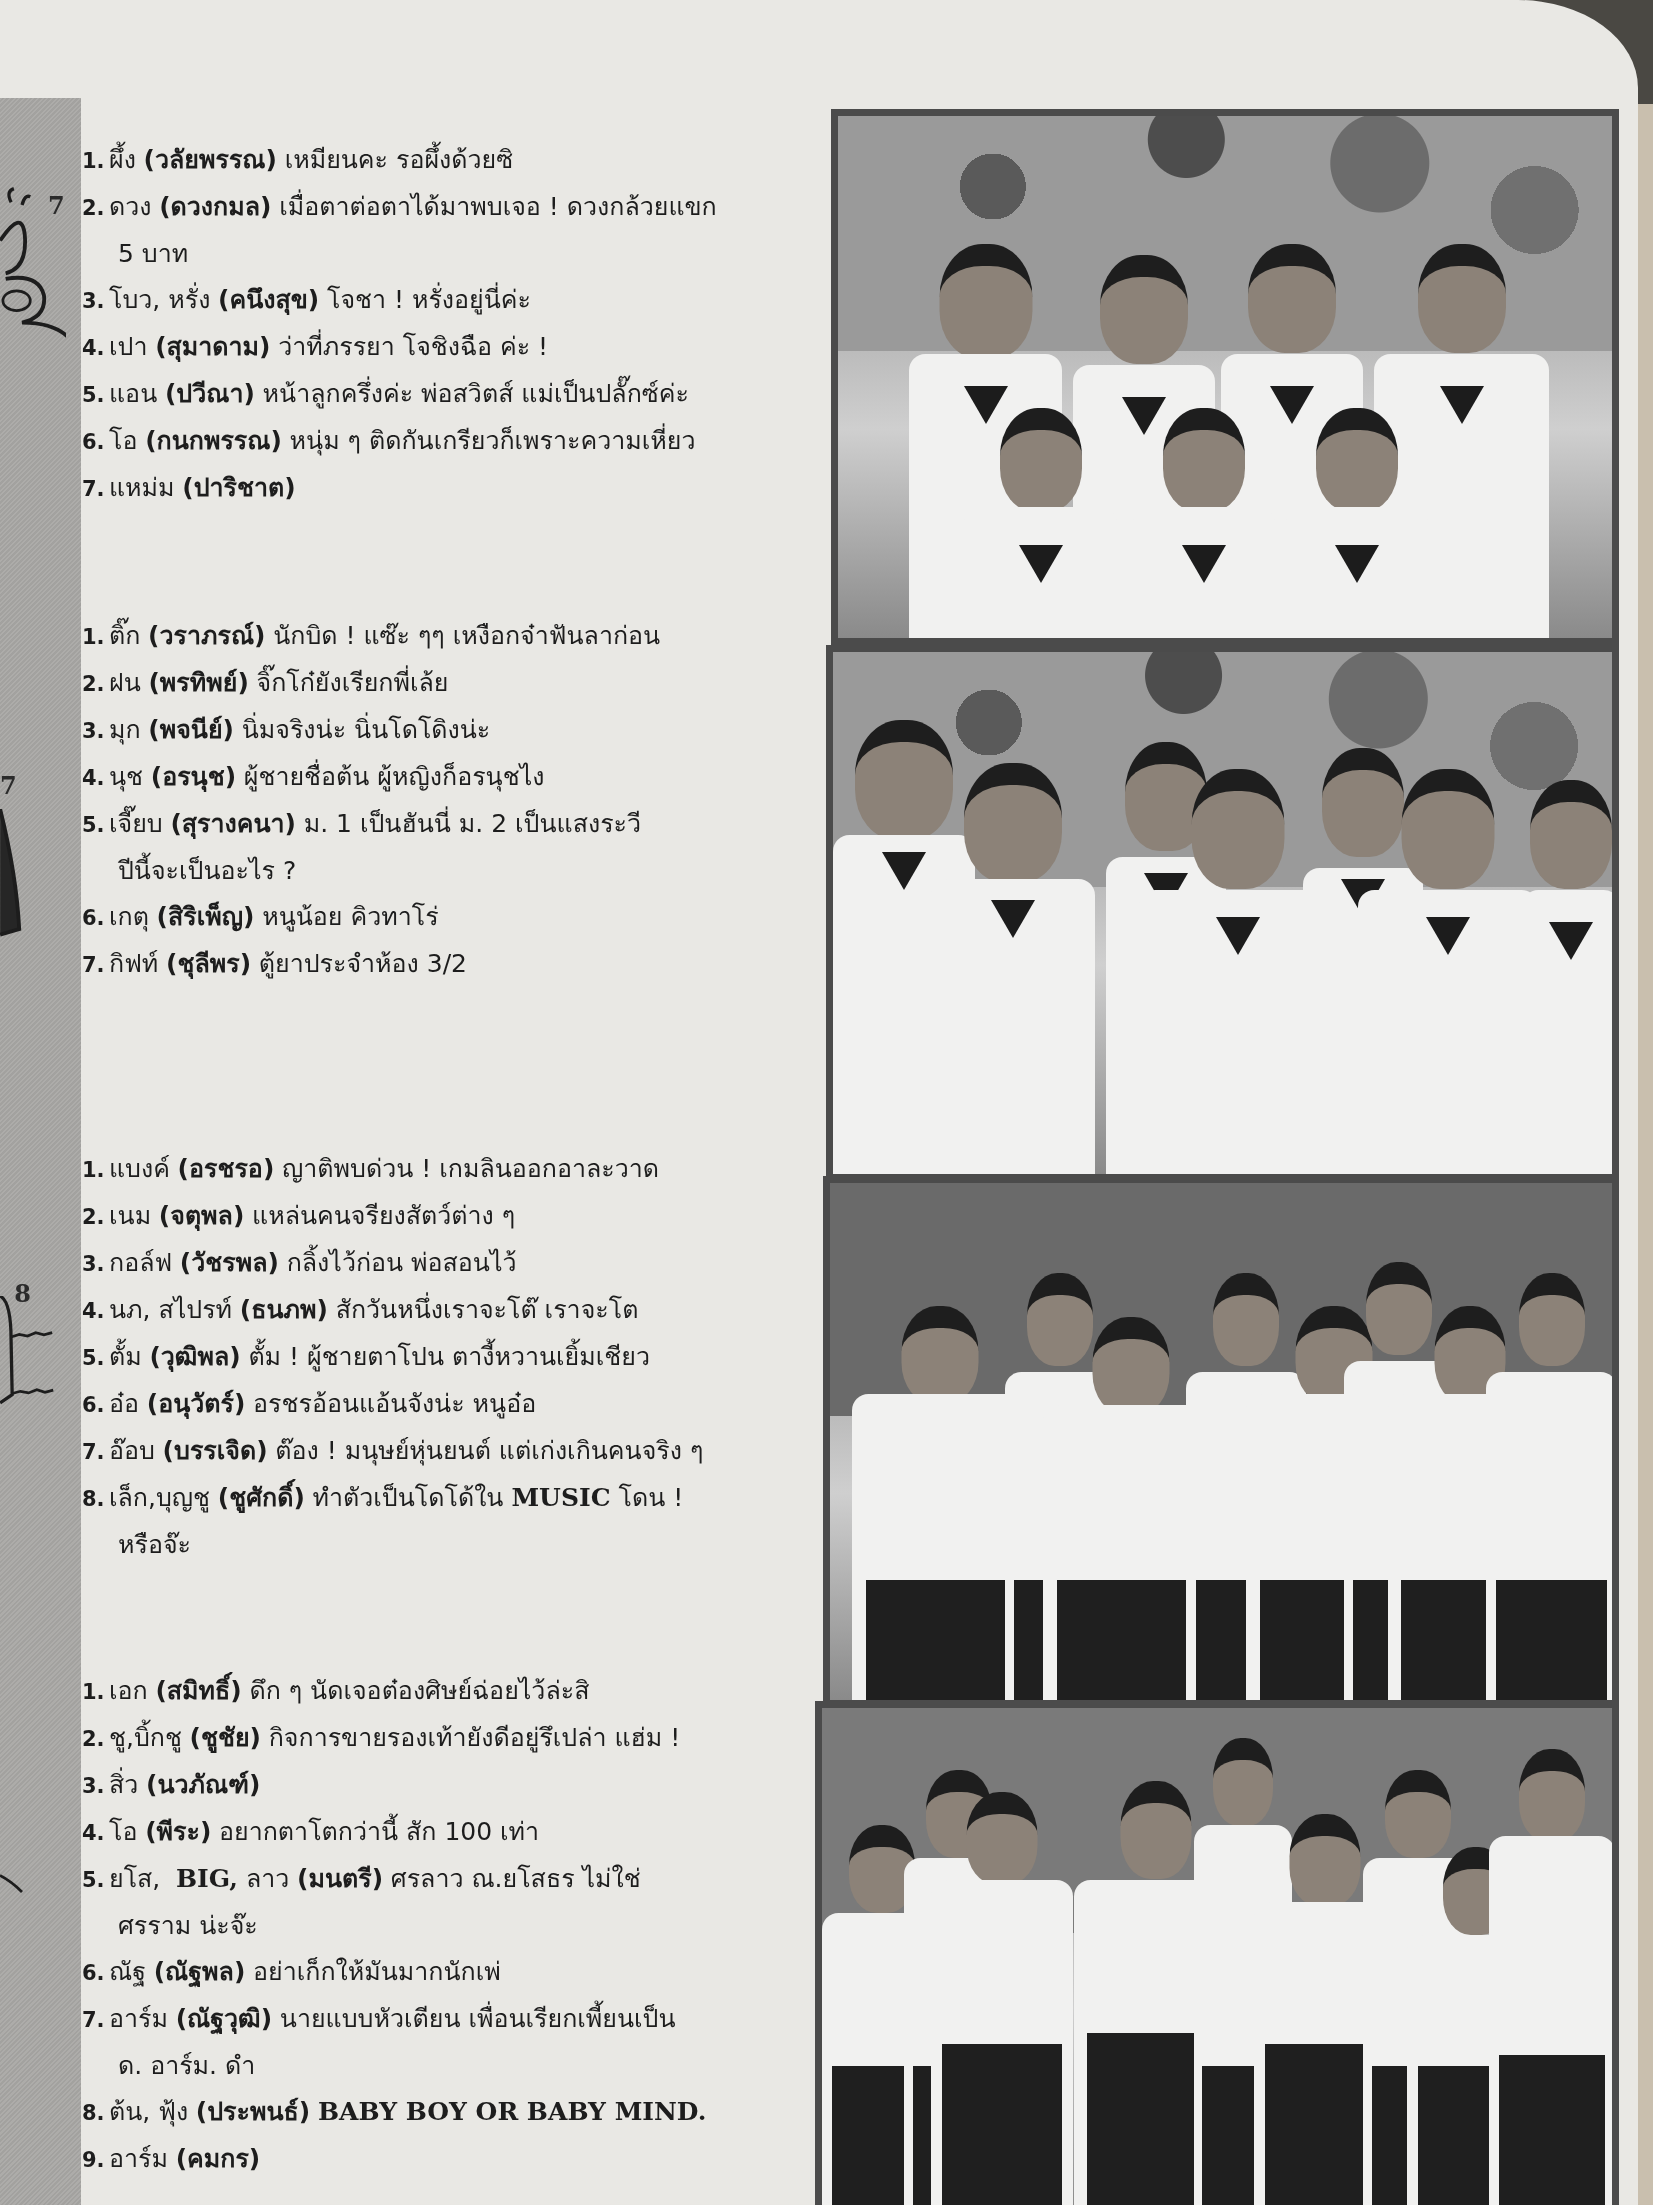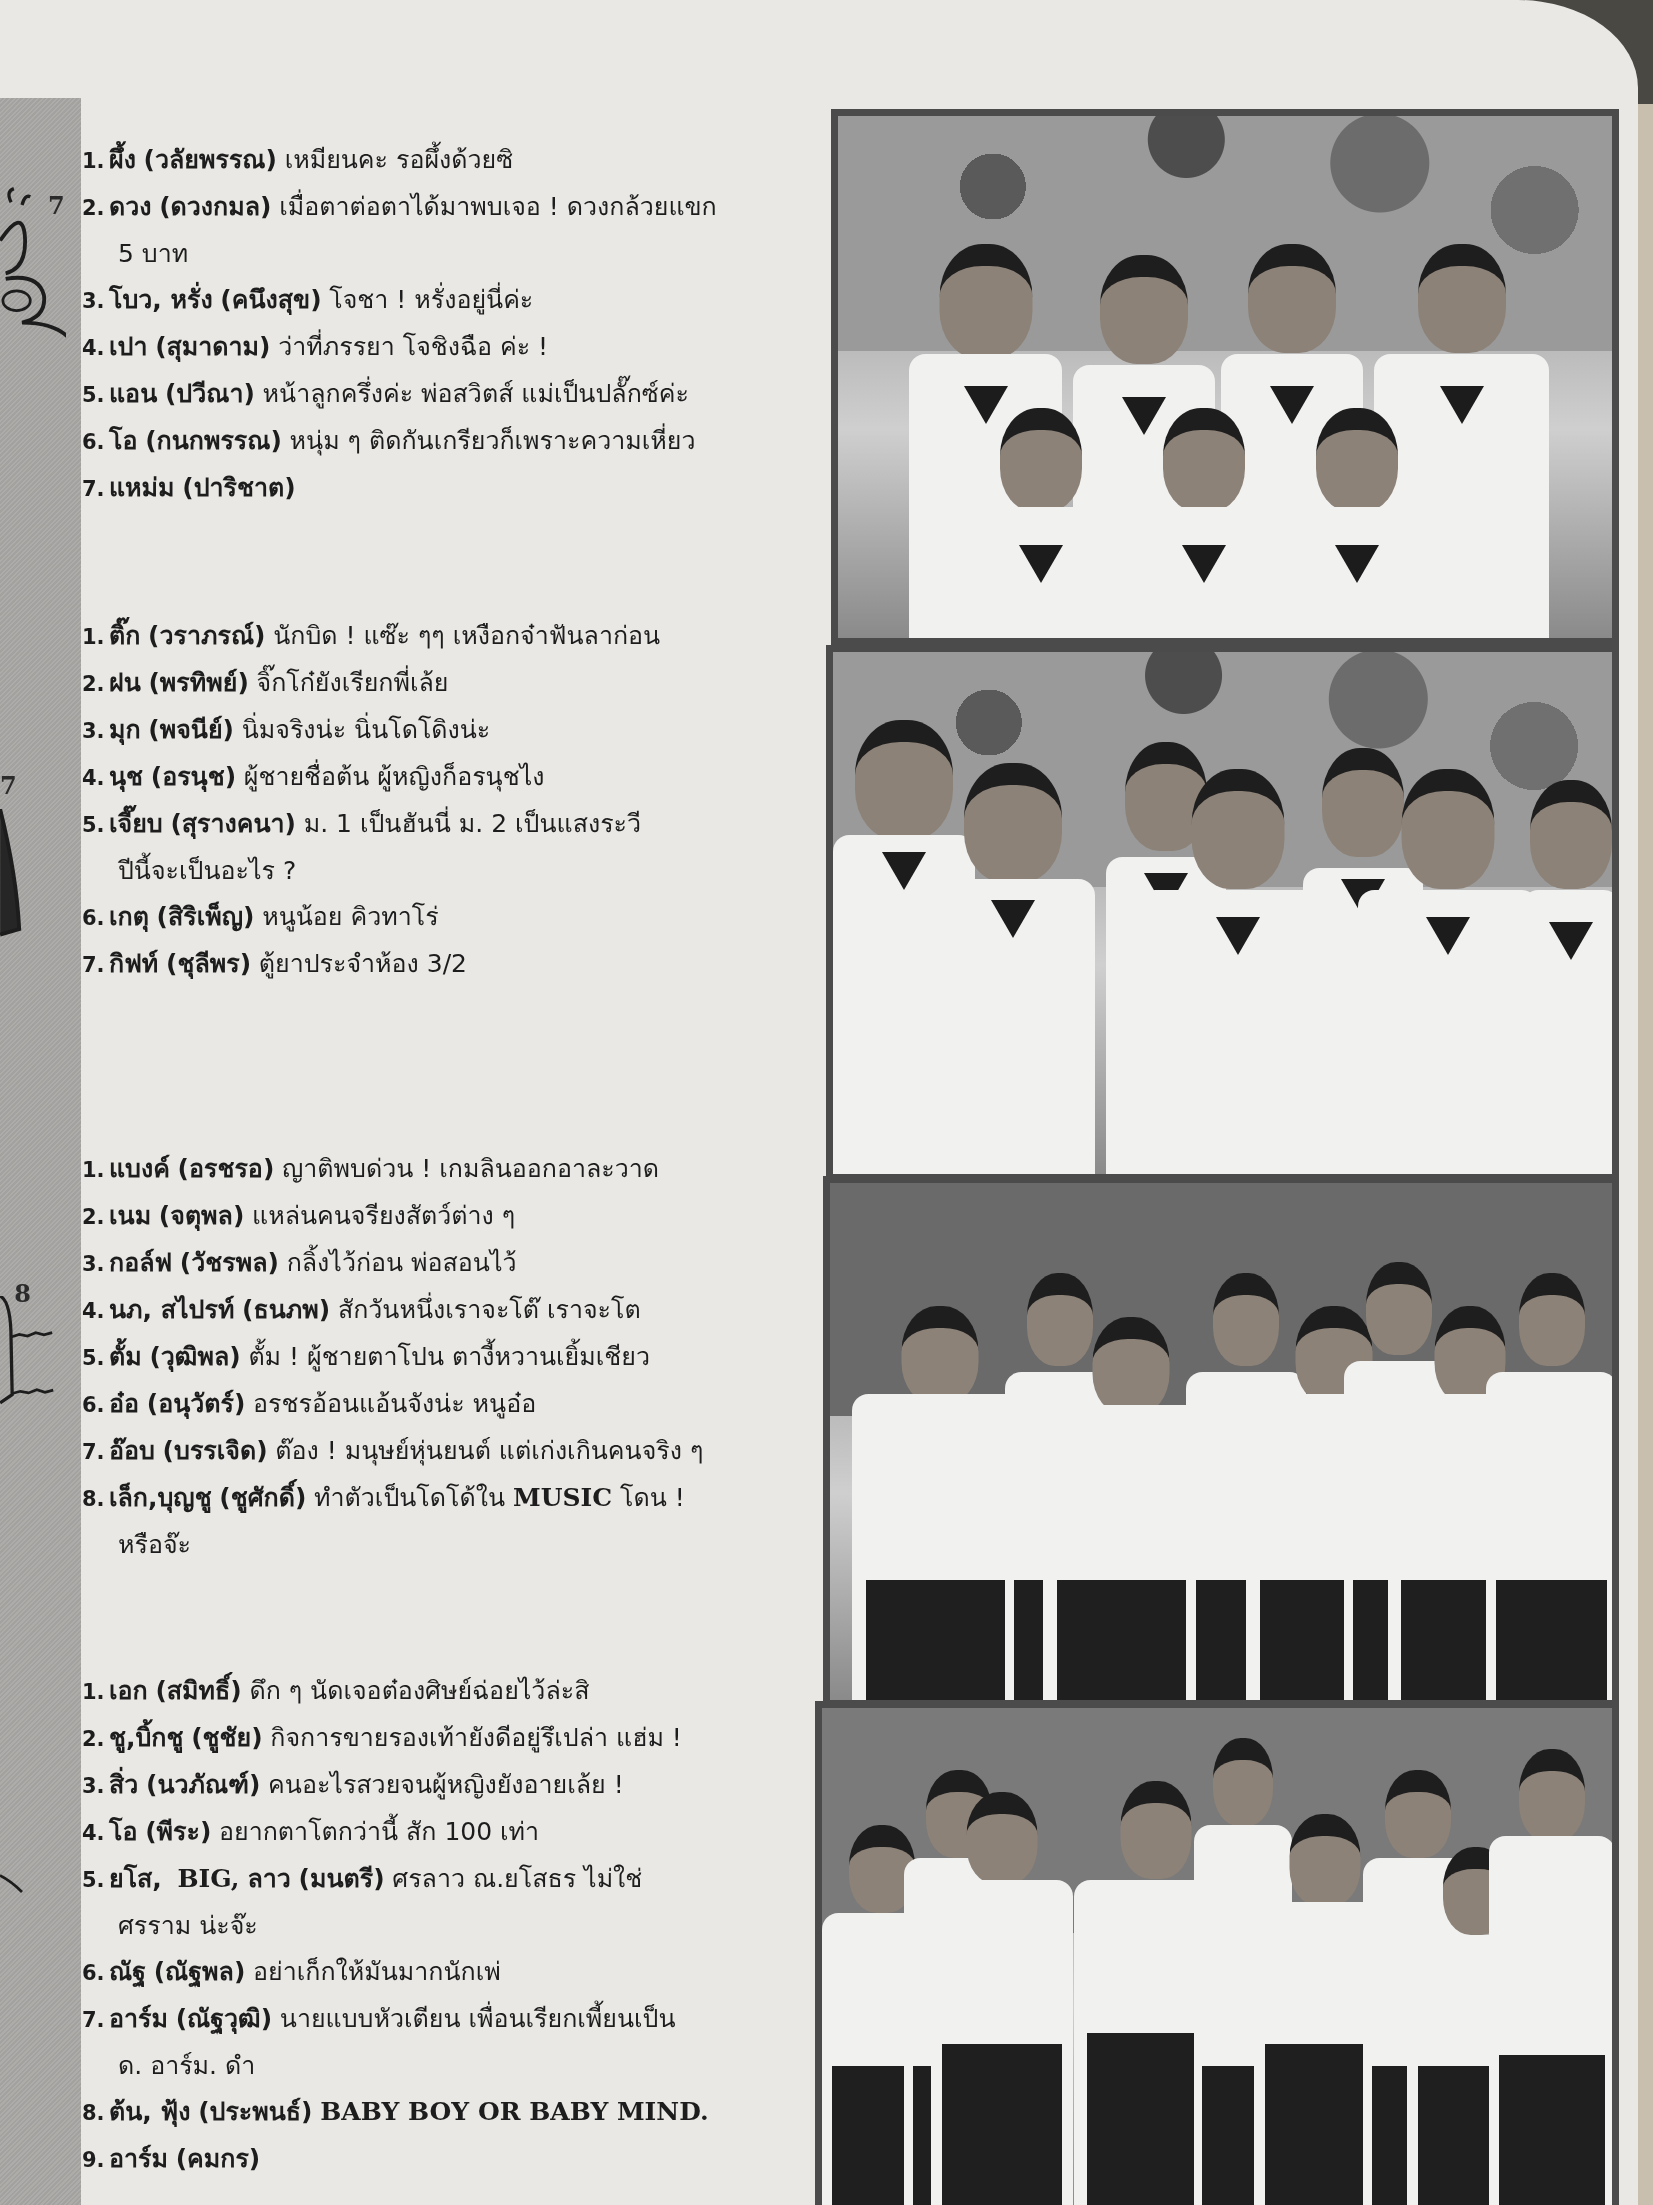--- a/index.html
+++ b/index.html
@@ -36,21 +36,21 @@
   .doodle { position: absolute; }
 
   .lists { position: absolute; left: 82px; top: 0; width: 744px; height: 2205px; }
   .section { position: absolute; left: 0; width: 744px; }
   .item {
     display: flex; align-items: baseline;
     font-size: 25px; line-height: 46px; color: #1d1d1d;
     white-space: nowrap;
   }
   .item .num { width: 27px; flex: none; font-weight: bold; font-size: 21px; }
-  .item .nick { font-weight: bold; margin-right: 7.7px; }
+  .item .nick { font-weight: normal; margin-right: 7.7px; }
   .item .full { font-weight: bold; margin-right: 7.7px; }
   .item .note { font-weight: normal; }
   .cont {
     padding-left: 36px; font-size: 25px; line-height: 46px; color: #1d1d1d; white-space: nowrap;
   }
   .latin { font-family: "DejaVu Serif", serif; font-weight: bold; }
   .photo {
     position: absolute; border: 7.7px solid #4b4b4b;
     background: linear-gradient(180deg, #777 0%, #9c9c9c 22%, #b5b5b5 40%, #cfcfcf 60%, #8a8a8a 100%);
     overflow: hidden;
@@ -267,21 +267,20 @@
       <div class="item">
           <span class="num">2.</span>
           <span class="nick">ชู,บิ้กชู</span>
           <span class="full">(ชูชัย)</span>
           <span class="note">กิจการขายรองเท้ายังดีอยู่รึเปล่า แฮ่ม !</span>
         </div>
       <div class="item">
           <span class="num">3.</span>
           <span class="nick">สิ่ว</span>
           <span class="full">(นวภัณฑ์)</span>
-          <span class="note">คนอะไรสวยจนผู้หญิงยังอายเล้ย !</span>
         </div>
       <div class="item">
           <span class="num">4.</span>
           <span class="nick">โอ</span>
           <span class="full">(พีระ)</span>
           <span class="note">อยากตาโตกว่านี้ สัก 100 เท่า</span>
         </div>
       <div class="item"><span class="num">5.</span><span class="nick">ยโส,</span>&nbsp;<span class="latin">BIG,</span>&nbsp;<span class="nick">ลาว</span><span class="full">(มนตรี)</span><span class="note">ศรลาว ณ.ยโสธร ไม่ใช่</span></div>
       <div class="cont">ศรราม น่ะจ๊ะ</div>
       <div class="item">

